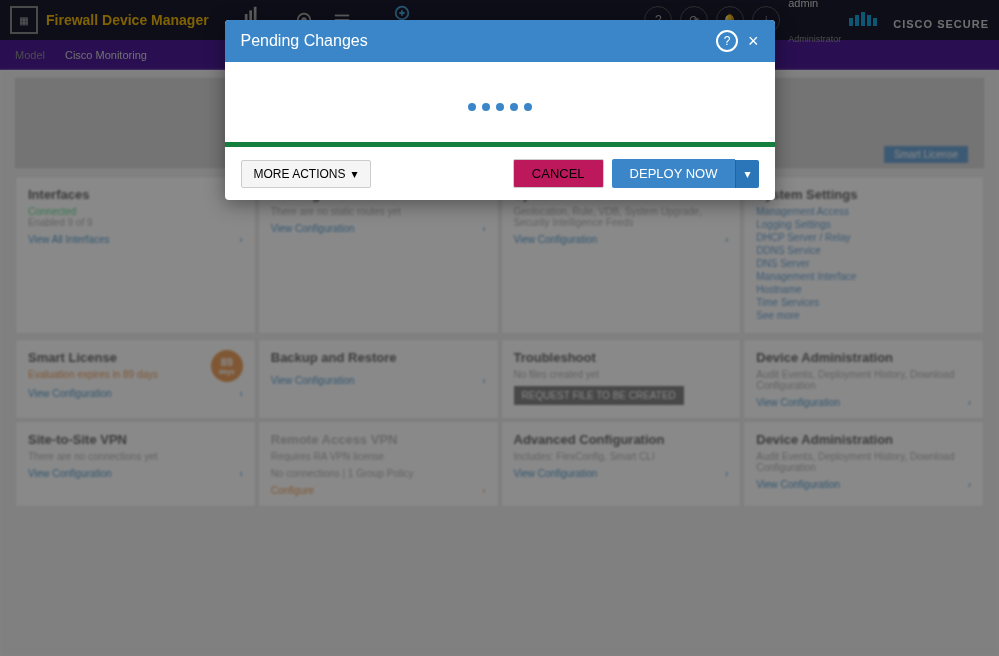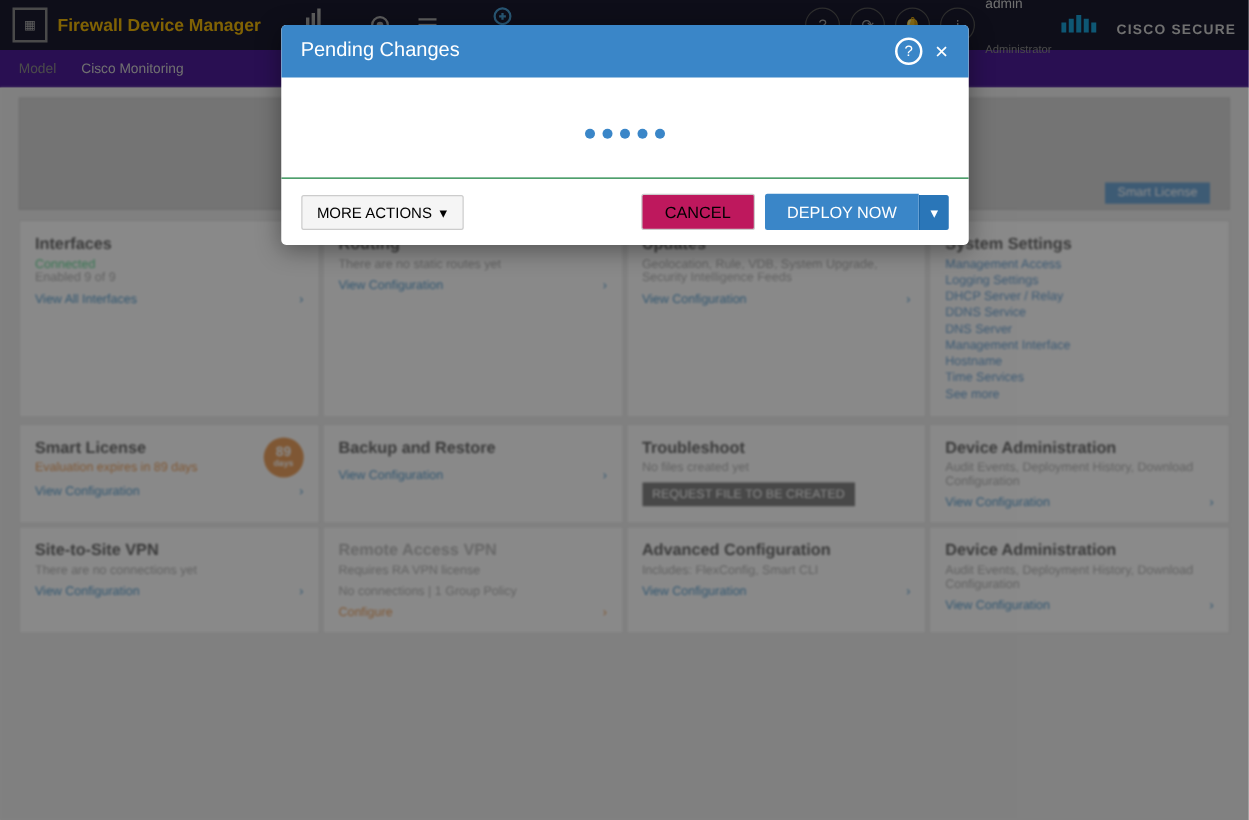--- a/index.html
+++ b/index.html
@@ -107,21 +107,21 @@
     @keyframes pulse {
       0%, 80%, 100% { opacity: 0.3; transform: scale(0.8); }
       40% { opacity: 1; transform: scale(1); }
     }
 
     .modal-footer {
       padding: 12px 16px;
       display: flex;
       align-items: center;
       justify-content: space-between;
-      border-top: 1px solid #15803d;
+      border-top: 5px solid #15803d;
     }
     .btn-more-actions {
       background: #f5f5f5;
       border: 1px solid #ccc;
       padding: 6px 12px;
       font-size: 12px;
       cursor: pointer;
       display: flex;
       align-items: center;
       gap: 6px;

